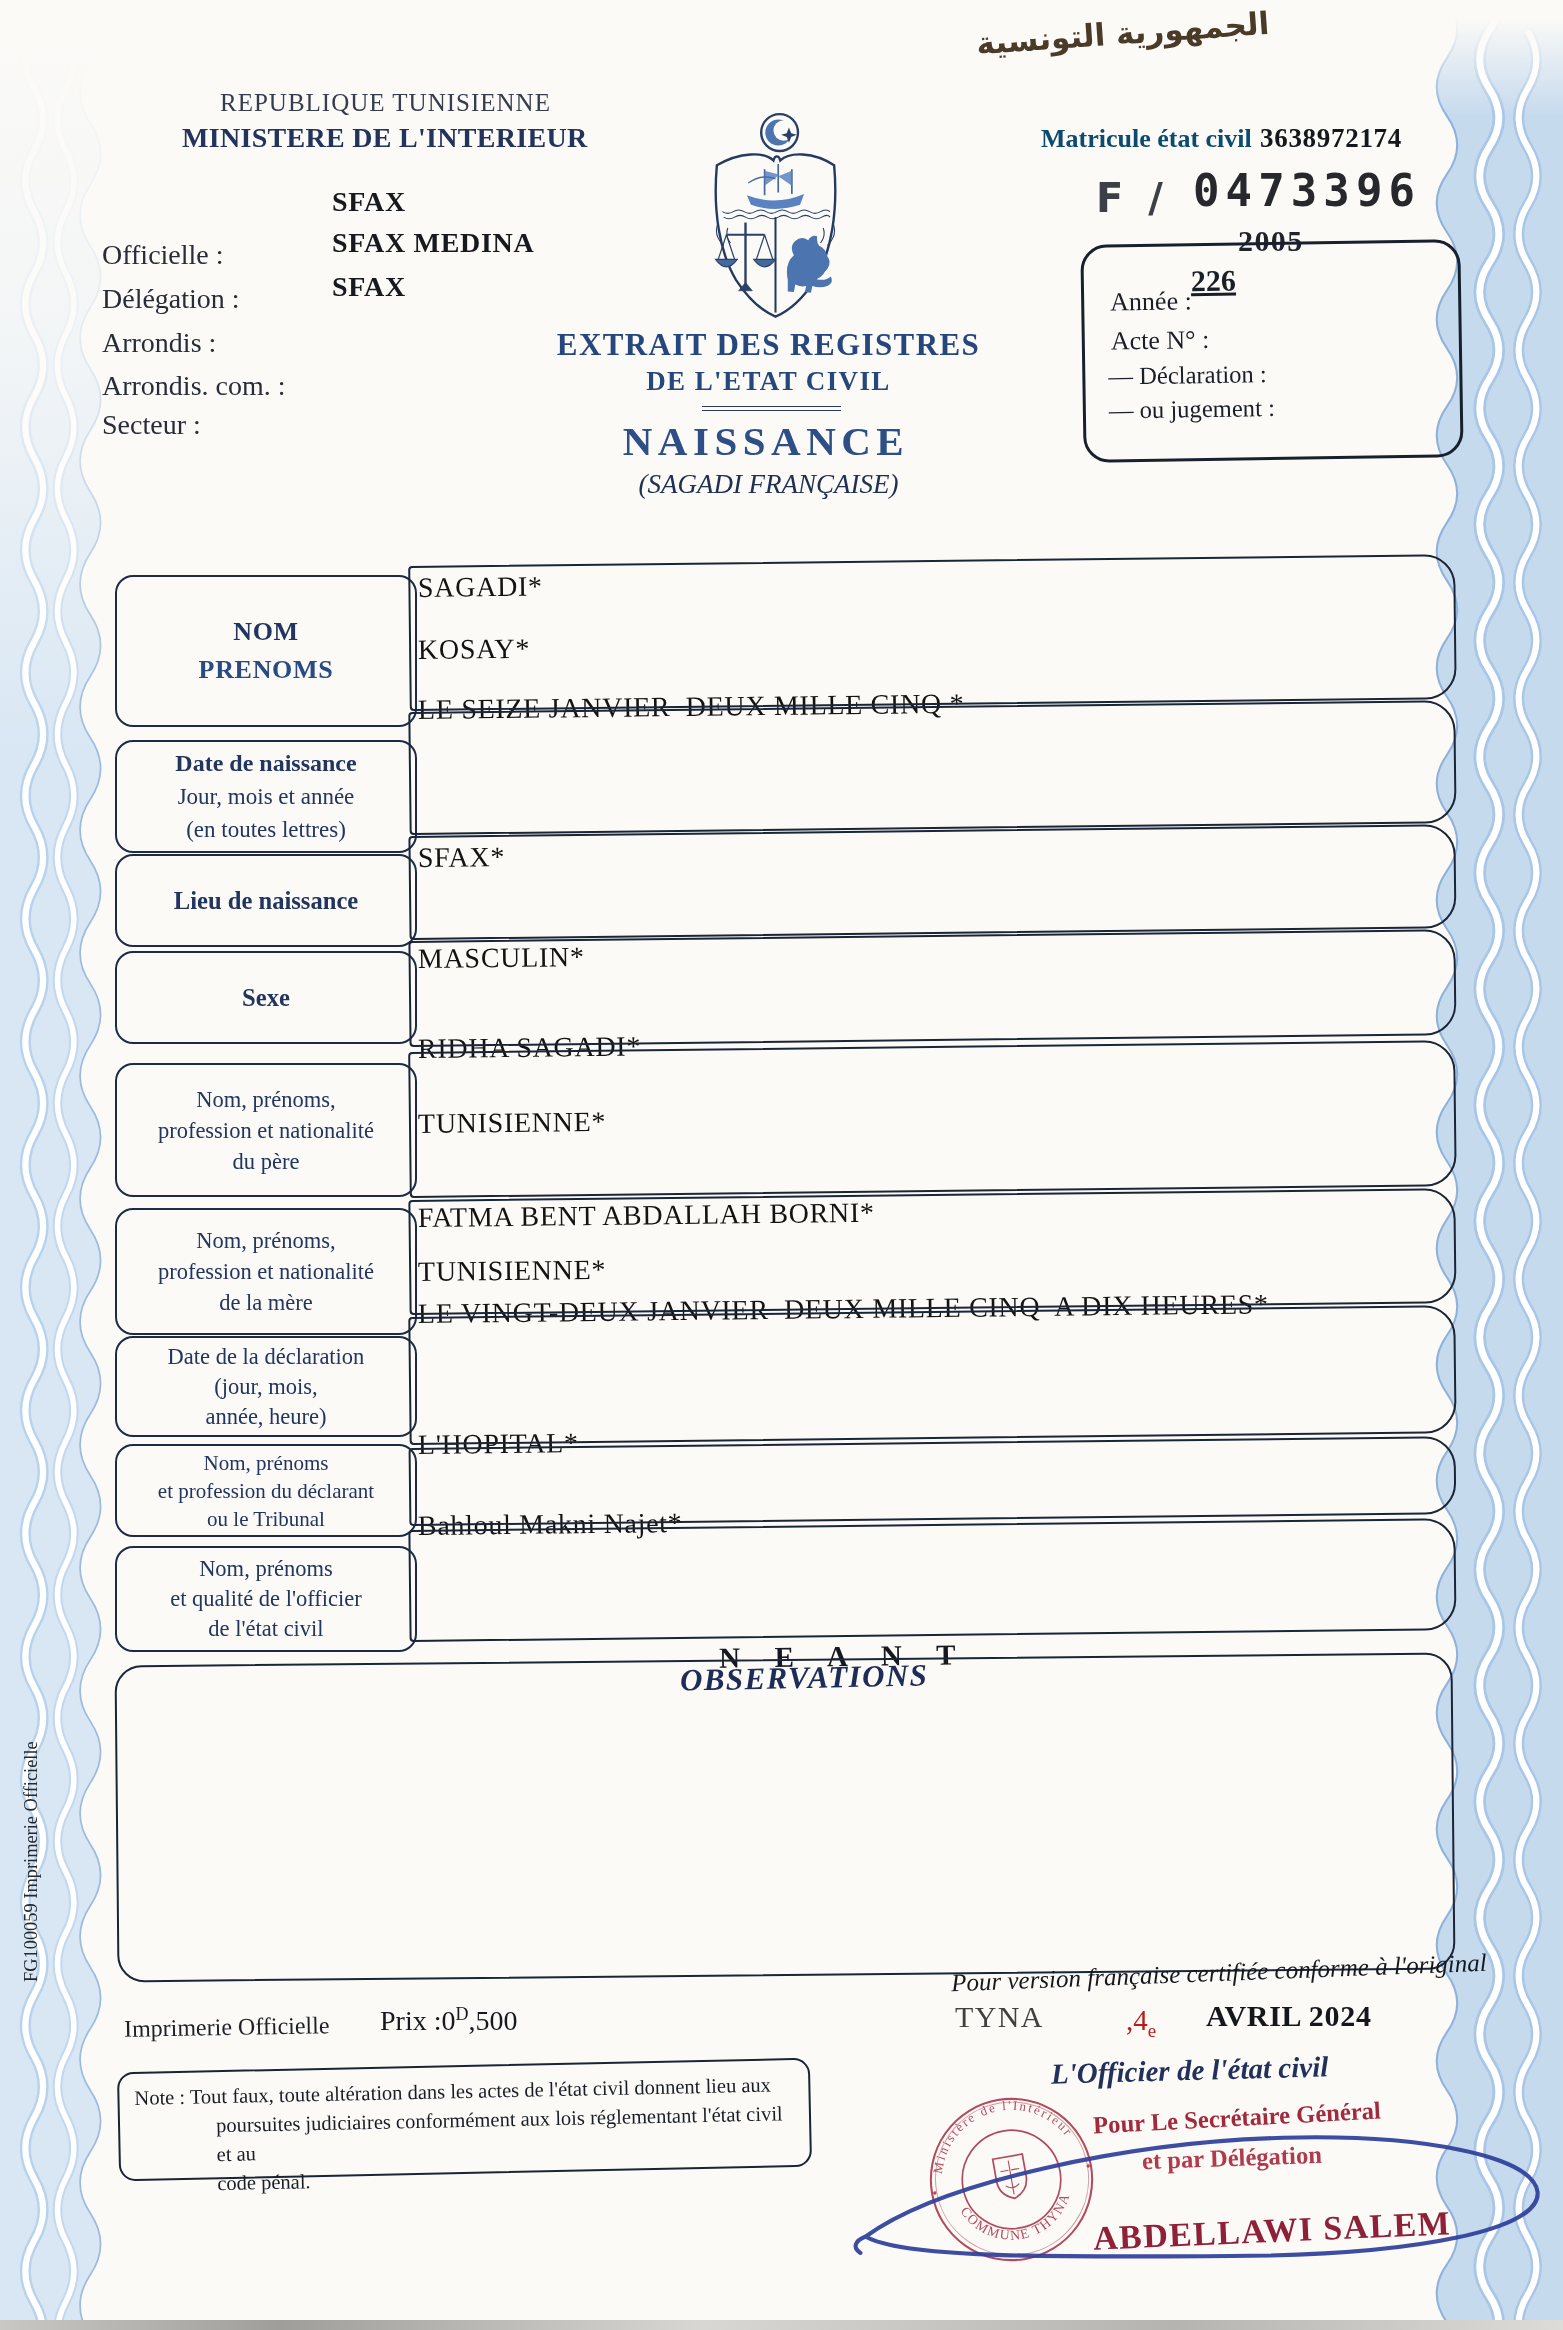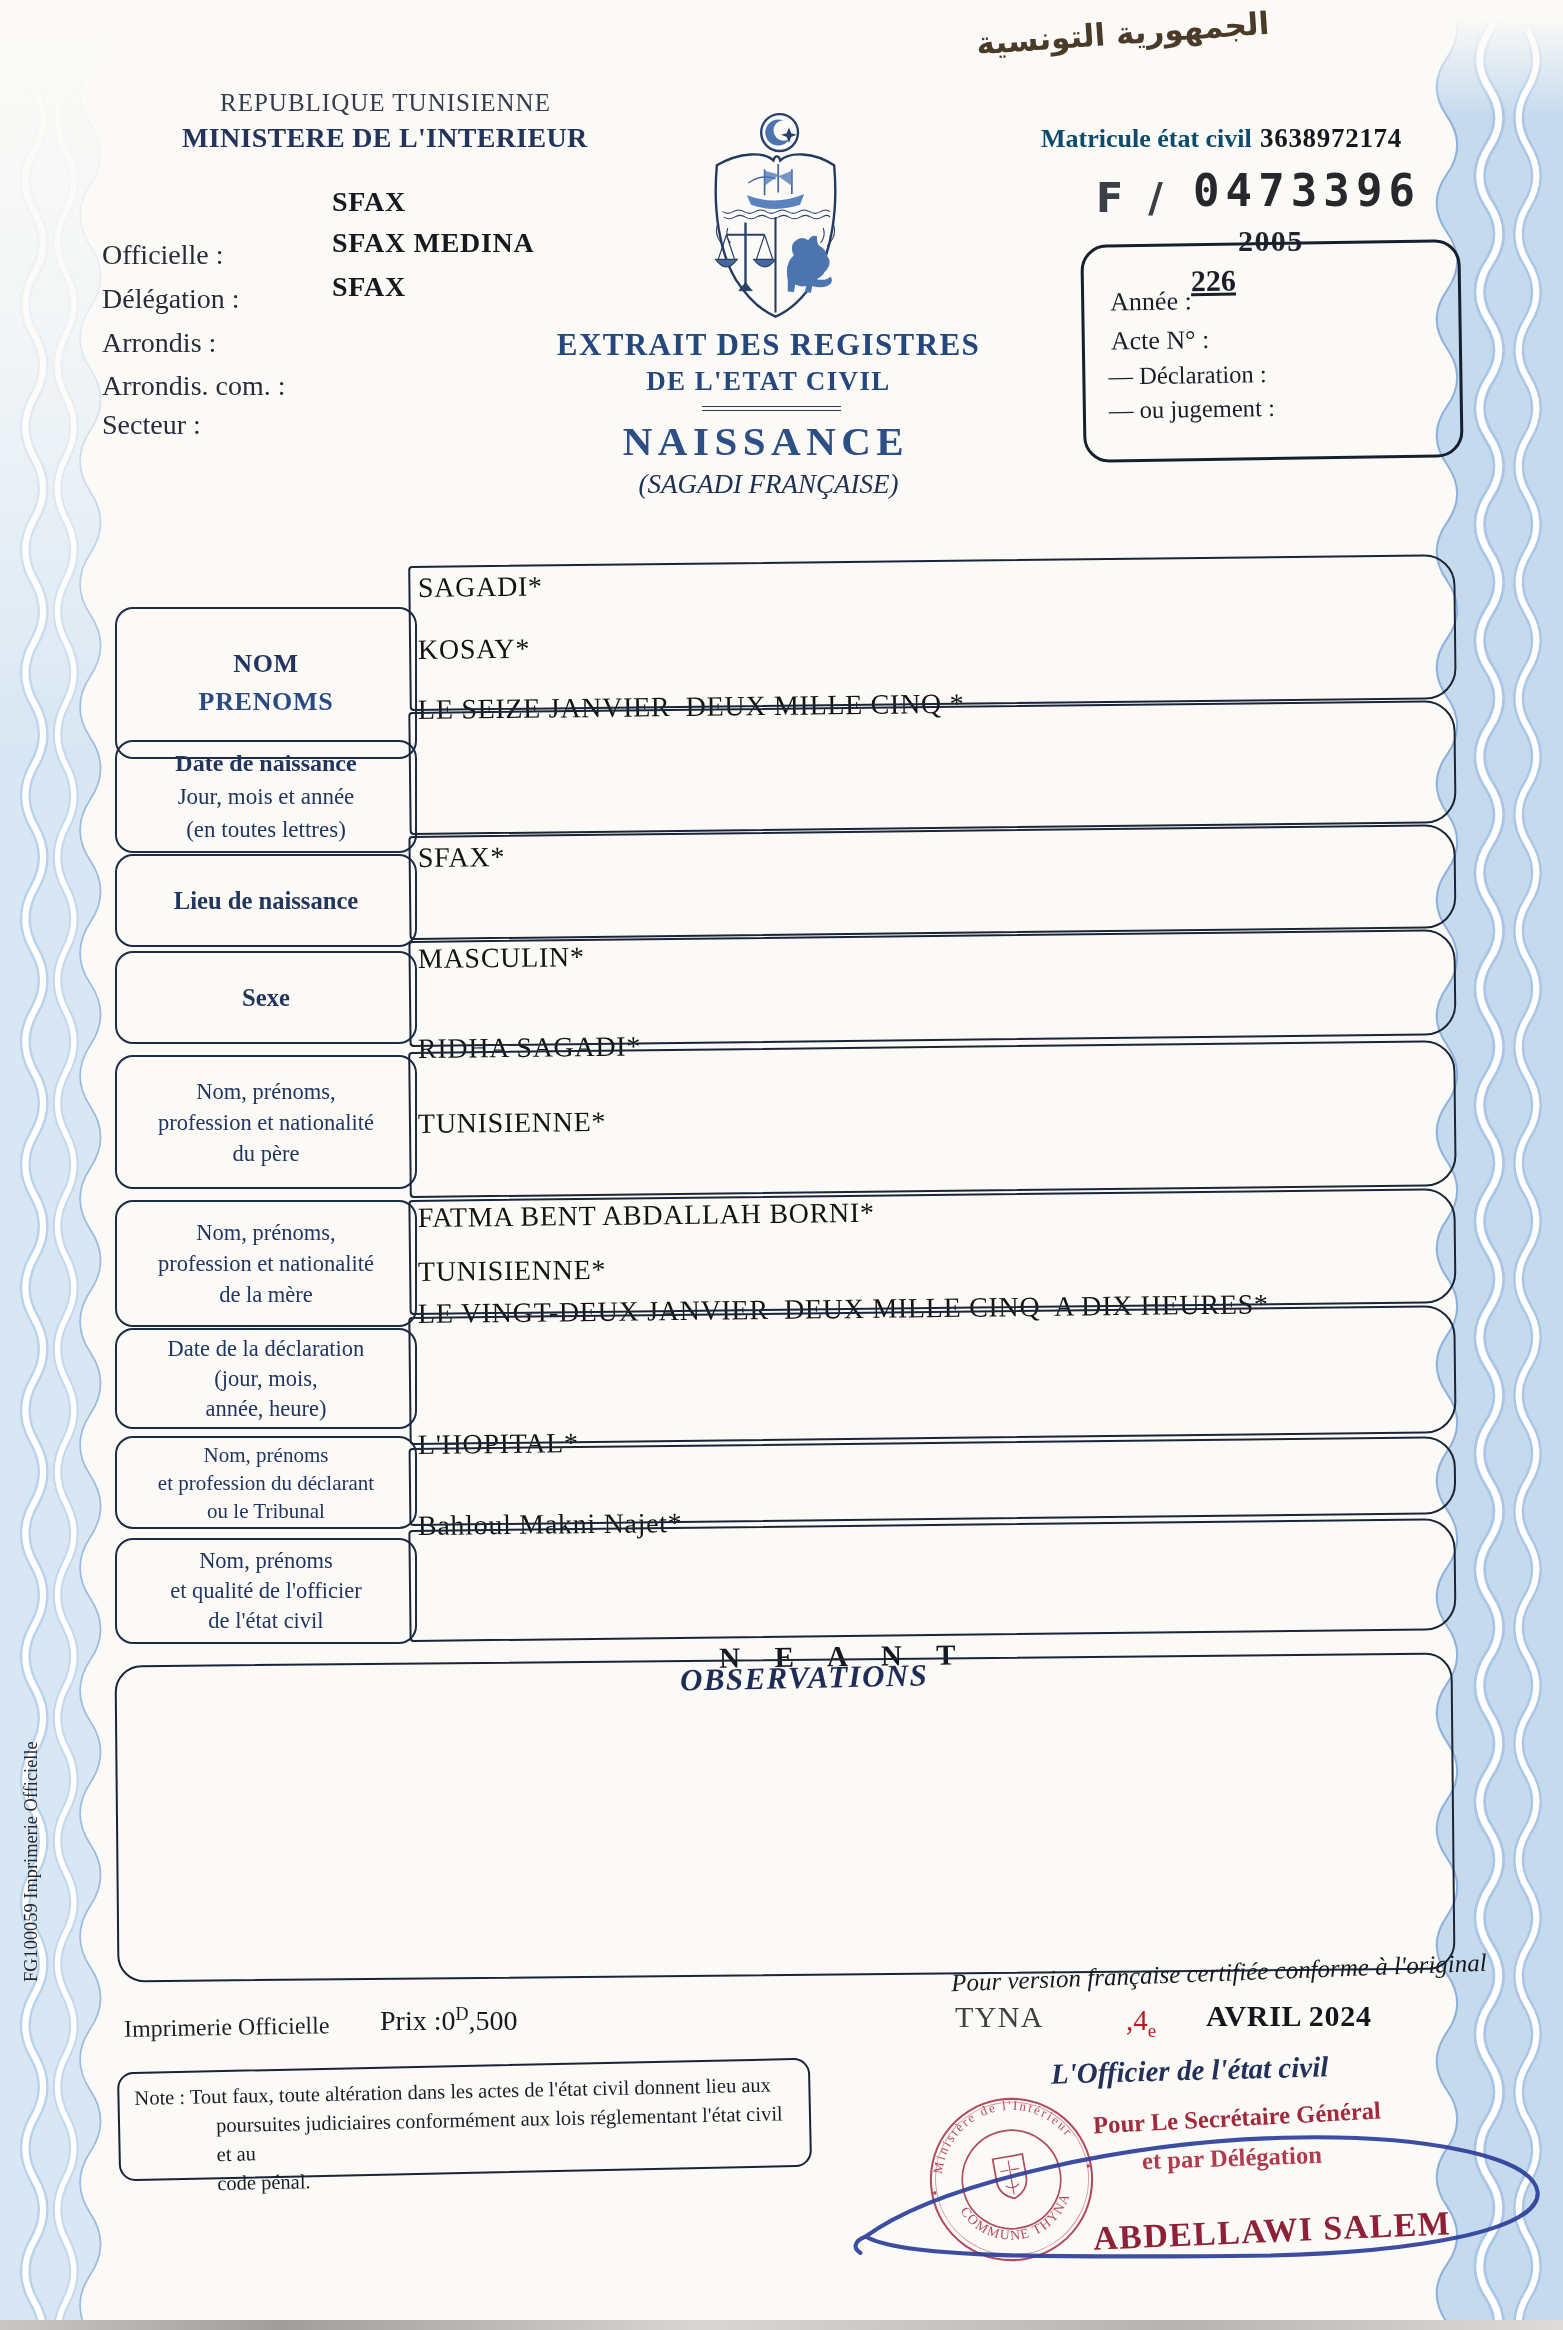--- a/index.html
+++ b/index.html
@@ -45,23 +45,23 @@
   .t-rule{left:702px;top:406px;width:139px;height:3.4px;border-top:1.4px solid #2c3a55;border-bottom:1.4px solid #2c3a55;}
   .t-naissance{left:609px;top:417px;width:314px;text-align:center;font-size:41px;font-weight:bold;
     color:#2d4f86;letter-spacing:5.5px;}
   .t-version{left:601px;top:469px;width:335px;text-align:center;font-size:27px;font-style:italic;color:#203050;}
 
   
   .lblbox{position:absolute;left:115px;width:298px;border:2.7px solid #1e2b47;border-radius:18px;
     display:flex;flex-direction:column;justify-content:center;align-items:center;text-align:center;
     color:#21355f;}
   .lblbox .b1{font-weight:bold;}
-  .lbl-big{font-size:26px;line-height:38px;letter-spacing:0.7px;margin-top:32px;}
+  .lbl-big{font-size:26px;line-height:38px;letter-spacing:0.7px;}
   .lbl-med{font-size:23px;line-height:33px;}
-  .lbl-sm{font-size:22.5px;line-height:31px;}
+  .lbl-sm{font-size:22.5px;line-height:31px;margin-top:8px;}
   .valbox{position:absolute;left:409px;width:1043px;border:2.7px solid #1b2538;
     border-radius:4.1px 31px 31px 4.1px;transform:rotate(-0.65deg);transform-origin:left center;}
   .v{position:absolute;left:418px;font-size:28px;letter-spacing:0.7px;color:#131313;white-space:pre;
     transform:rotate(-0.65deg);transform-origin:left center;}
   .obsbox{left:116px;top:1659px;width:1334px;height:313px;border:2.7px solid #1b2538;border-radius:27px;
     transform:rotate(-0.55deg);}
   .neant{left:719px;top:1640px;font-size:29px;font-weight:bold;color:#15181e;letter-spacing:13.7px;
     transform:rotate(-0.8deg);}
   .obstitle{left:680px;top:1660px;font-size:31px;font-weight:bold;font-style:italic;color:#1e2c58;
     letter-spacing:1.4px;transform:rotate(-1.2deg);}

